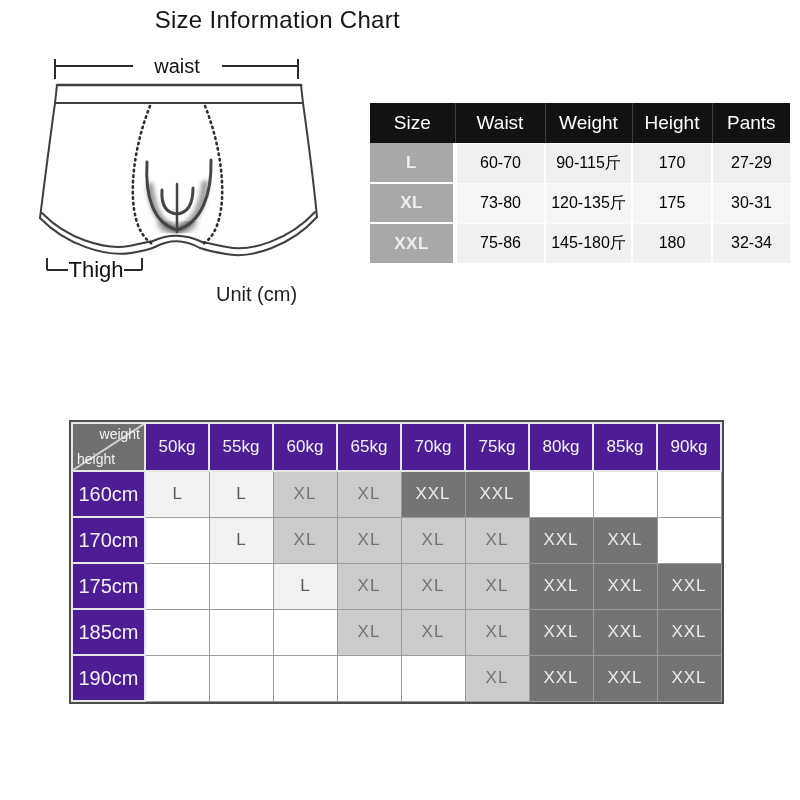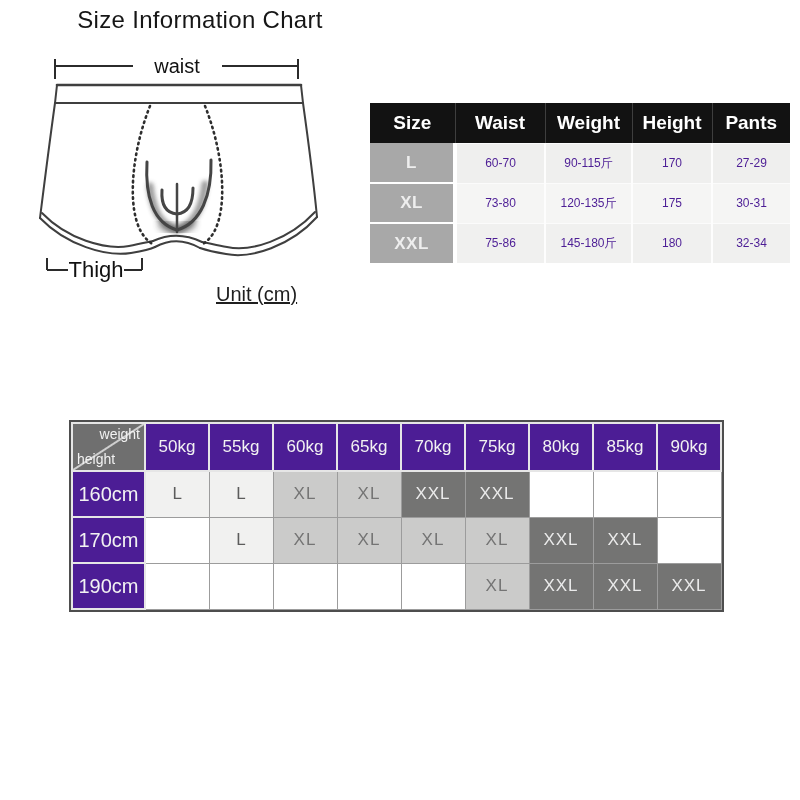--- a/index.html
+++ b/index.html
@@ -1,36 +1,36 @@
 <!DOCTYPE html>
 <html><head>
 <meta charset="utf-8">
 <style>
   * { margin:0; padding:0; box-sizing:border-box; }
   body { background:#ffffff; font-family:"Liberation Sans","DejaVu Sans",sans-serif; }
   .page { position:relative; width:800px; height:800px; background:#ffffff; overflow:hidden; }
 
   
-  .title { position:absolute; left:0; top:6px; width:400px; text-align:center;
+  .title { position:absolute; left:0; top:6px; width:400px; text-align:right;
            font-size:24px; font-weight:500; color:#161616; letter-spacing:.3px; }
-  .unit  { position:absolute; left:216px; top:283px; font-size:20px; color:#1f1f1f;text-decoration:underline; }
+  .unit  { position:absolute; left:216px; top:283px; font-size:20px; color:#1f1f1f; }
 
   
   .diagram { position:absolute; left:22px; top:46px; width:310px; height:240px; }
 
   
   .size-table-wrap { position:absolute; left:370px; top:103px; }
   table.sizes { border-collapse:collapse; table-layout:fixed; width:420px; }
   table.sizes td { text-align:center; vertical-align:middle; height:40px; overflow:hidden; }
-  table.sizes tr.hd td { background:#121212; color:#ffffff; font-weight:bold; font-size:19px;
+  table.sizes tr.hd td { background:#121212; color:#ffffff; font-weight:normal; font-size:19px;
                          border-left:1px solid #3e3e3e; }
   table.sizes tr.hd td:first-child { border-left:none; }
   td.sz { background:#a8a8a8; color:#eeeeee; font-weight:bold; font-size:17px;
           border-top:2px solid #ffffff; letter-spacing:.5px; }
-  td.dv { font-size:12px; color:#4c1d95; border-left:2px solid #fdfdfd; border-top:1px solid #fbfbfb; }
+  td.dv { font-size:16px; color:#000000; border-left:2px solid #fdfdfd; border-top:1px solid #fbfbfb; }
   td.dv.first { border-left:4px solid #ffffff; }
   tr.r0 td.dv { background:#efefee; }
   tr.r1 td.dv { background:#f5f5f4; }
   tr.r2 td.dv { background:#f0f0ef; }
 
   
   .matrix-wrap { position:absolute; left:69px; top:420px; border:2px solid #4e4e4e; }
   table.matrix { border-collapse:collapse; table-layout:fixed; width:649px; }
   table.matrix td { text-align:center; vertical-align:middle; overflow:hidden; }
   tr.mhead td { height:48px; }
@@ -203,20 +203,44 @@
           <td class="dc v-l">L</td>
           <td class="dc v-xl">XL</td>
           <td class="dc v-xl">XL</td>
           <td class="dc v-xl">XL</td>
           <td class="dc v-xl">XL</td>
           <td class="dc v-xxl">XXL</td>
           <td class="dc v-xxl">XXL</td>
           <td class="dc v-empty"></td>
         </tr>
         <tr class="mrow">
+          <td class="rh">175cm</td>
+          <td class="dc v-empty"></td>
+          <td class="dc v-empty"></td>
+          <td class="dc v-l">L</td>
+          <td class="dc v-xl">XL</td>
+          <td class="dc v-xl">XL</td>
+          <td class="dc v-xl">XL</td>
+          <td class="dc v-xxl">XXL</td>
+          <td class="dc v-xxl">XXL</td>
+          <td class="dc v-xxl">XXL</td>
+        </tr>
+        <tr class="mrow">
+          <td class="rh">185cm</td>
+          <td class="dc v-empty"></td>
+          <td class="dc v-empty"></td>
+          <td class="dc v-empty"></td>
+          <td class="dc v-xl">XL</td>
+          <td class="dc v-xl">XL</td>
+          <td class="dc v-xl">XL</td>
+          <td class="dc v-xxl">XXL</td>
+          <td class="dc v-xxl">XXL</td>
+          <td class="dc v-xxl">XXL</td>
+        </tr>
+        <tr class="mrow">
           <td class="rh">190cm</td>
           <td class="dc v-empty"></td>
           <td class="dc v-empty"></td>
           <td class="dc v-empty"></td>
           <td class="dc v-empty"></td>
           <td class="dc v-empty"></td>
           <td class="dc v-xl">XL</td>
           <td class="dc v-xxl">XXL</td>
           <td class="dc v-xxl">XXL</td>
           <td class="dc v-xxl">XXL</td>

